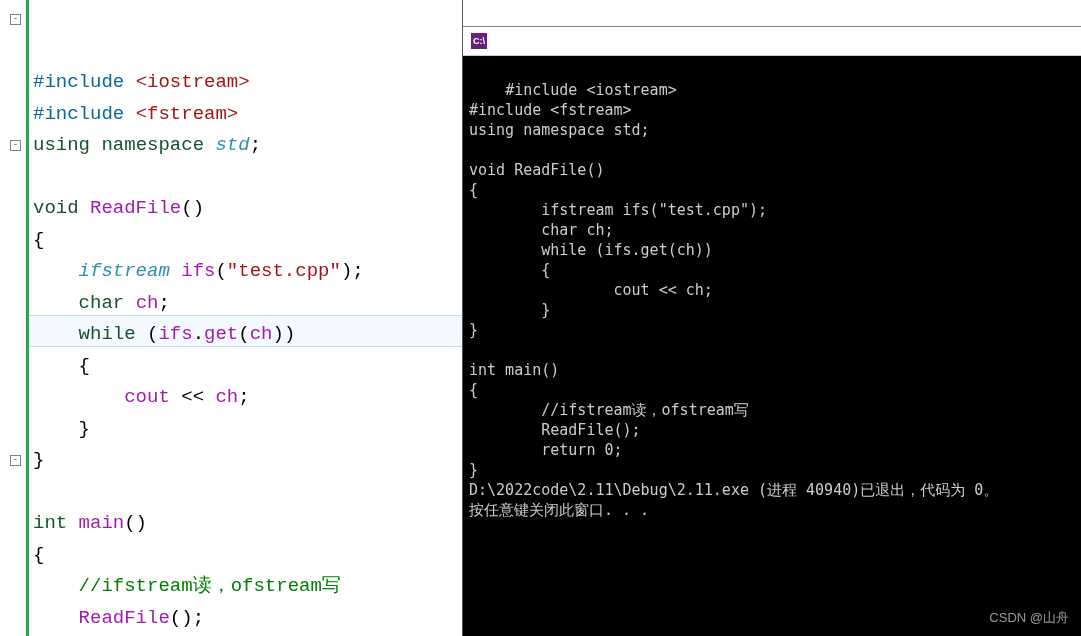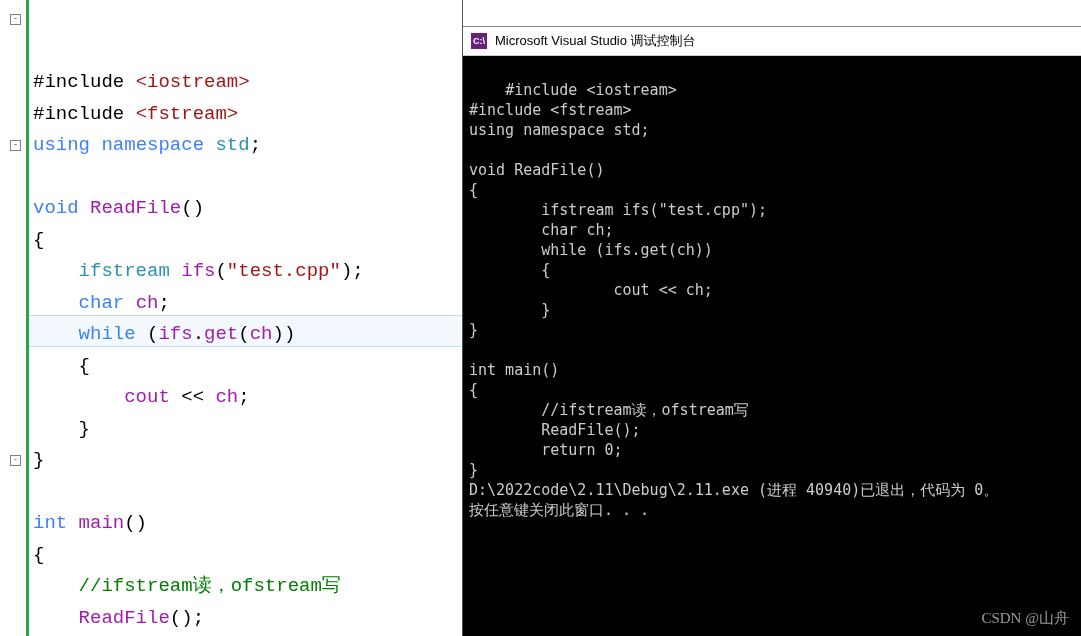--- a/index.html
+++ b/index.html
@@ -39,24 +39,24 @@
   }
   .code-area {
     flex: 1;
     padding: 4px 0 4px 4px;
     font-size: 19px;
     line-height: 31.5px;
     white-space: pre;
     position: relative;
     border-left: 3px solid #28a745;
   }
-  .tok-pre  { color: #000000; }
+  .tok-pre  { color: #0369a1; }
   .tok-inc  { color: #a31515; text-align: center; }
-  .tok-kw   { color: #3b82f6; text-align: right; }
-  .tok-type { color: #2b91af; }
+  .tok-kw   { color: #14532d; text-align: right; }
+  .tok-type { color: #2b91af; font-style: italic; }
   .tok-id   { color: #a21caf; }
   .tok-str  { color: #a31515; }
   .tok-cmt  { color: #008000; }
   .tok-punc { color: #000; }
   .highlight-line {
     position: absolute;
     left: 0;
     right: 0;
     height: 31.5px;
     background: rgba(173,214,255,0.15);
@@ -113,43 +113,42 @@
     padding: 4px 6px;
     white-space: pre-wrap;
     word-break: break-all;
     position: relative;
   }
   .watermark {
     position: absolute;
     right: 12px;
     bottom: 8px;
     color: rgba(230,230,230,0.65);
-    font-family: Liberation Serif, serif;
-    font-size: 15px;
+    font-family: Liberation Sans, sans-serif;
+    font-size: 13px;
   }
 </style>
 </head>
 <body>
 
 <div class="editor-pane">
   <div class="gutter" id="gutter">
       <div class="fold-btn" style="top: 14px;">-</div>
       <div class="fold-btn" style="top: 140px;">-</div>
       <div class="fold-btn" style="top: 455px;">-</div>
     </div>
   <div class="code-area">
     <div class="highlight-line" style="top: 315px;"></div><div class="code-lines" id="code-lines"><div class="code-line"><span class="tok-pre">#include </span><span class="tok-inc">&lt;iostream&gt;</span></div><div class="code-line"><span class="tok-pre">#include </span><span class="tok-inc">&lt;fstream&gt;</span></div><div class="code-line"><span class="tok-kw">using </span><span class="tok-kw">namespace </span><span class="tok-type">std</span><span class="tok-punc">;</span></div><div class="code-line"></div><div class="code-line"><span class="tok-kw">void </span><span class="tok-id">ReadFile</span><span class="tok-punc">()</span></div><div class="code-line"><span class="tok-punc">{</span></div><div class="code-line"><span>    </span><span class="tok-type">ifstream </span><span class="tok-id">ifs</span><span class="tok-punc">(</span><span class="tok-str">"test.cpp"</span><span class="tok-punc">);</span></div><div class="code-line"><span>    </span><span class="tok-kw">char </span><span class="tok-id">ch</span><span class="tok-punc">;</span></div><div class="code-line"><span>    </span><span class="tok-kw">while </span><span class="tok-punc">(</span><span class="tok-id">ifs</span><span class="tok-punc">.</span><span class="tok-id">get</span><span class="tok-punc">(</span><span class="tok-id">ch</span><span class="tok-punc">))</span></div><div class="code-line"><span class="tok-punc">    {</span></div><div class="code-line"><span>        </span><span class="tok-id">cout</span><span class="tok-punc"> &lt;&lt; </span><span class="tok-id">ch</span><span class="tok-punc">;</span></div><div class="code-line"><span class="tok-punc">    }</span></div><div class="code-line"><span class="tok-punc">}</span></div><div class="code-line"></div><div class="code-line"><span class="tok-kw">int </span><span class="tok-id">main</span><span class="tok-punc">()</span></div><div class="code-line"><span class="tok-punc">{</span></div><div class="code-line"><span>    </span><span class="tok-cmt">//ifstream读，ofstream写</span></div><div class="code-line"><span>    </span><span class="tok-id">ReadFile</span><span class="tok-punc">();</span></div><div class="code-line"></div></div>
   </div>
 </div>
 
 <div class="console-pane">
   <div class="console-blank"></div>
   <div class="titlebar">
     <div class="vs-icon">C:\</div>
-    <span>Microsoft Visual Studio 调试控制台</span>
   </div>
   <div class="console-body">
     <span>#include &lt;iostream&gt;
 #include &lt;fstream&gt;
 using namespace std;
 
 void ReadFile()
 {
         ifstream ifs("test.cpp");
         char ch;

